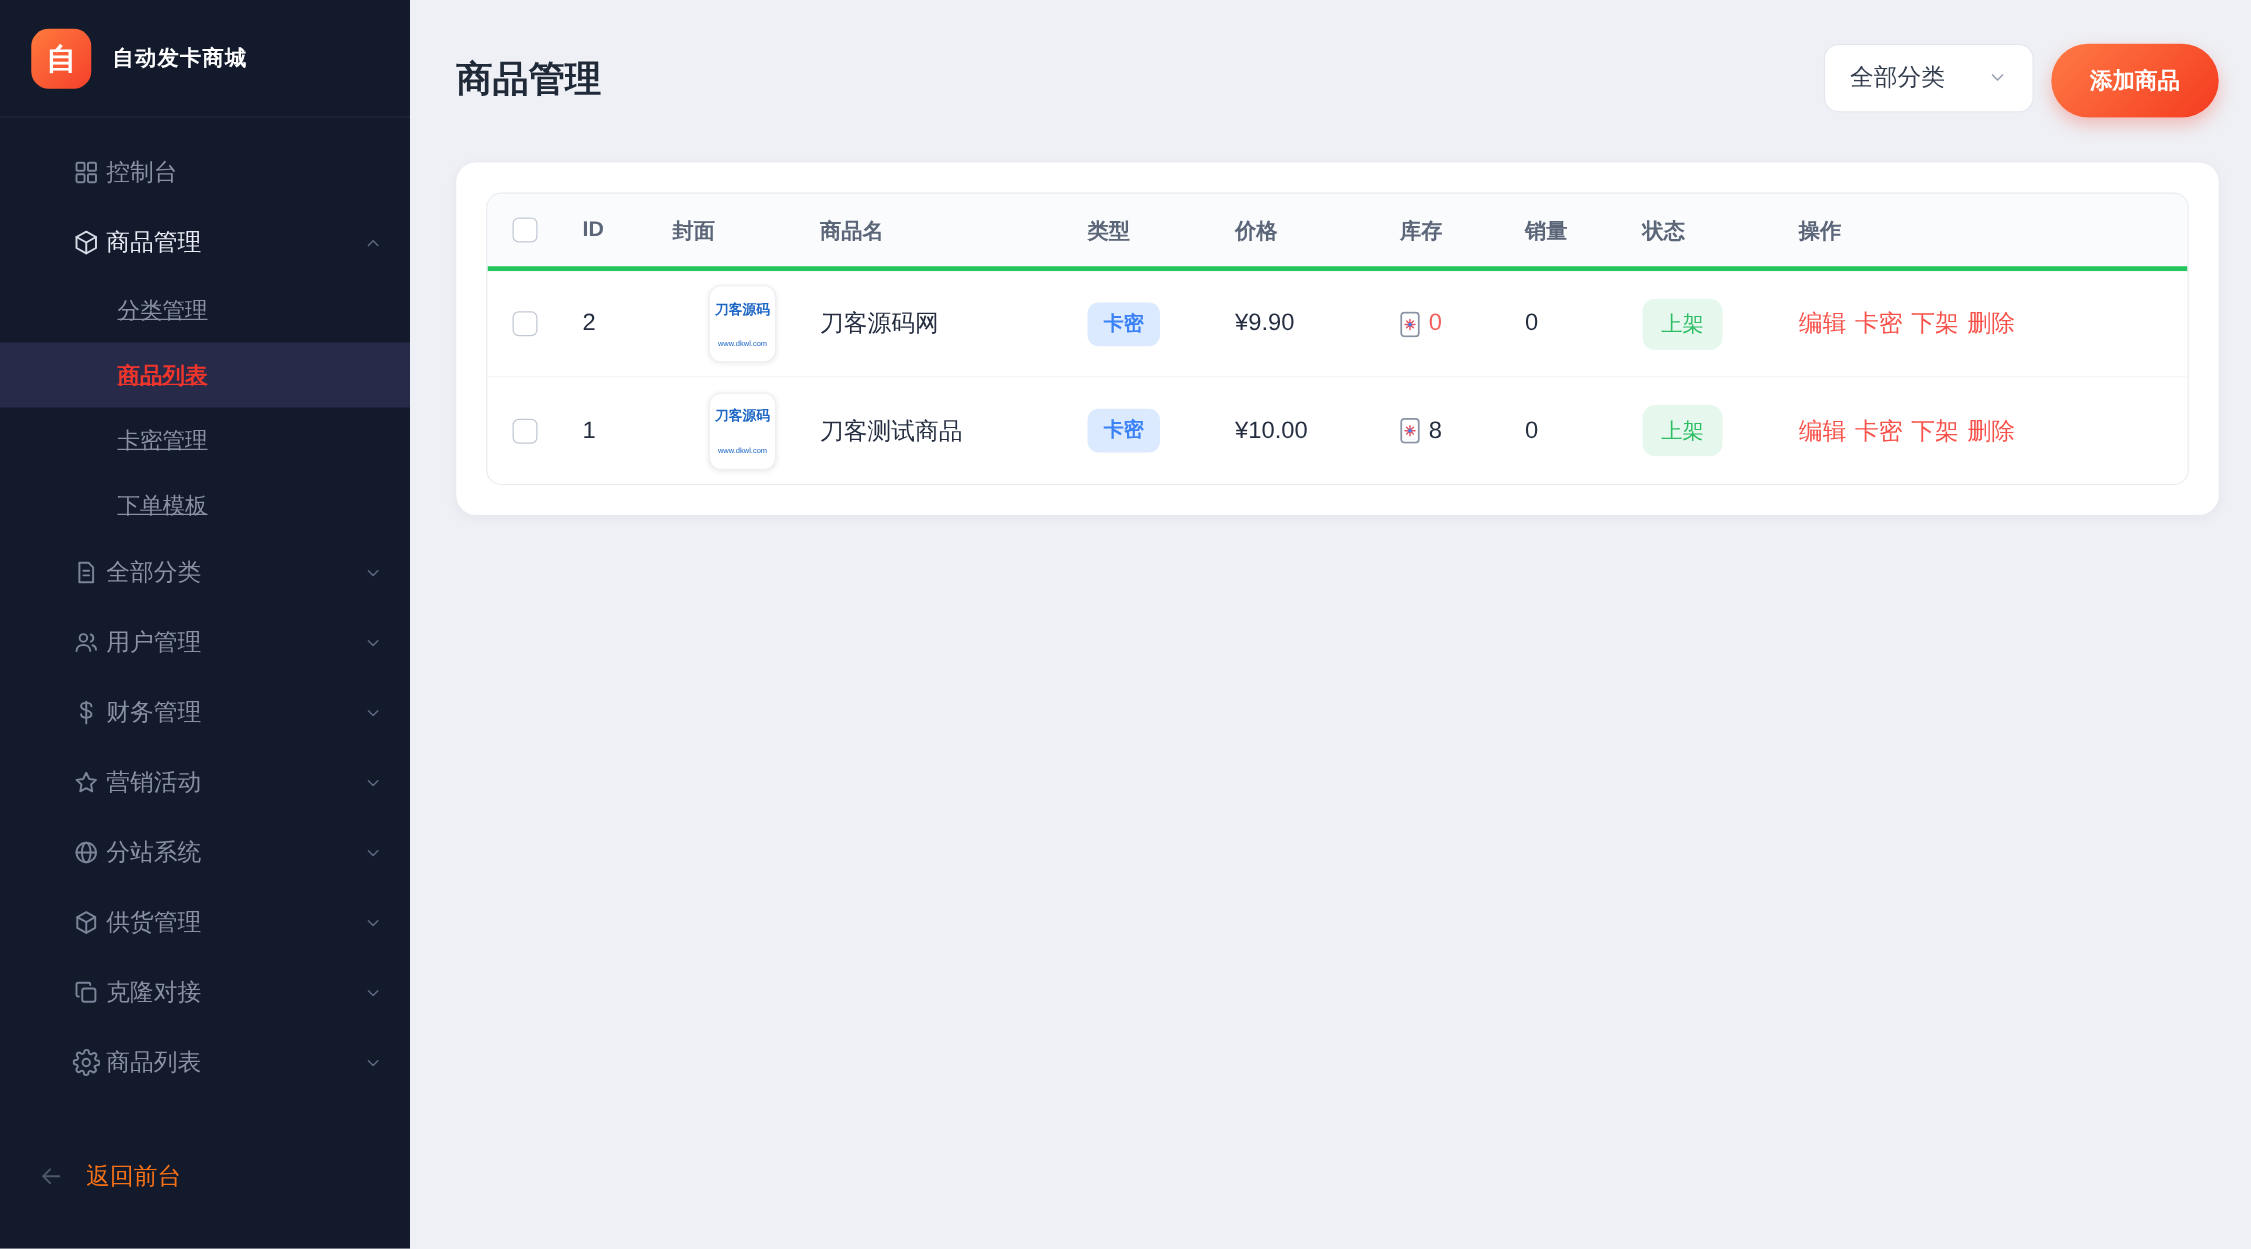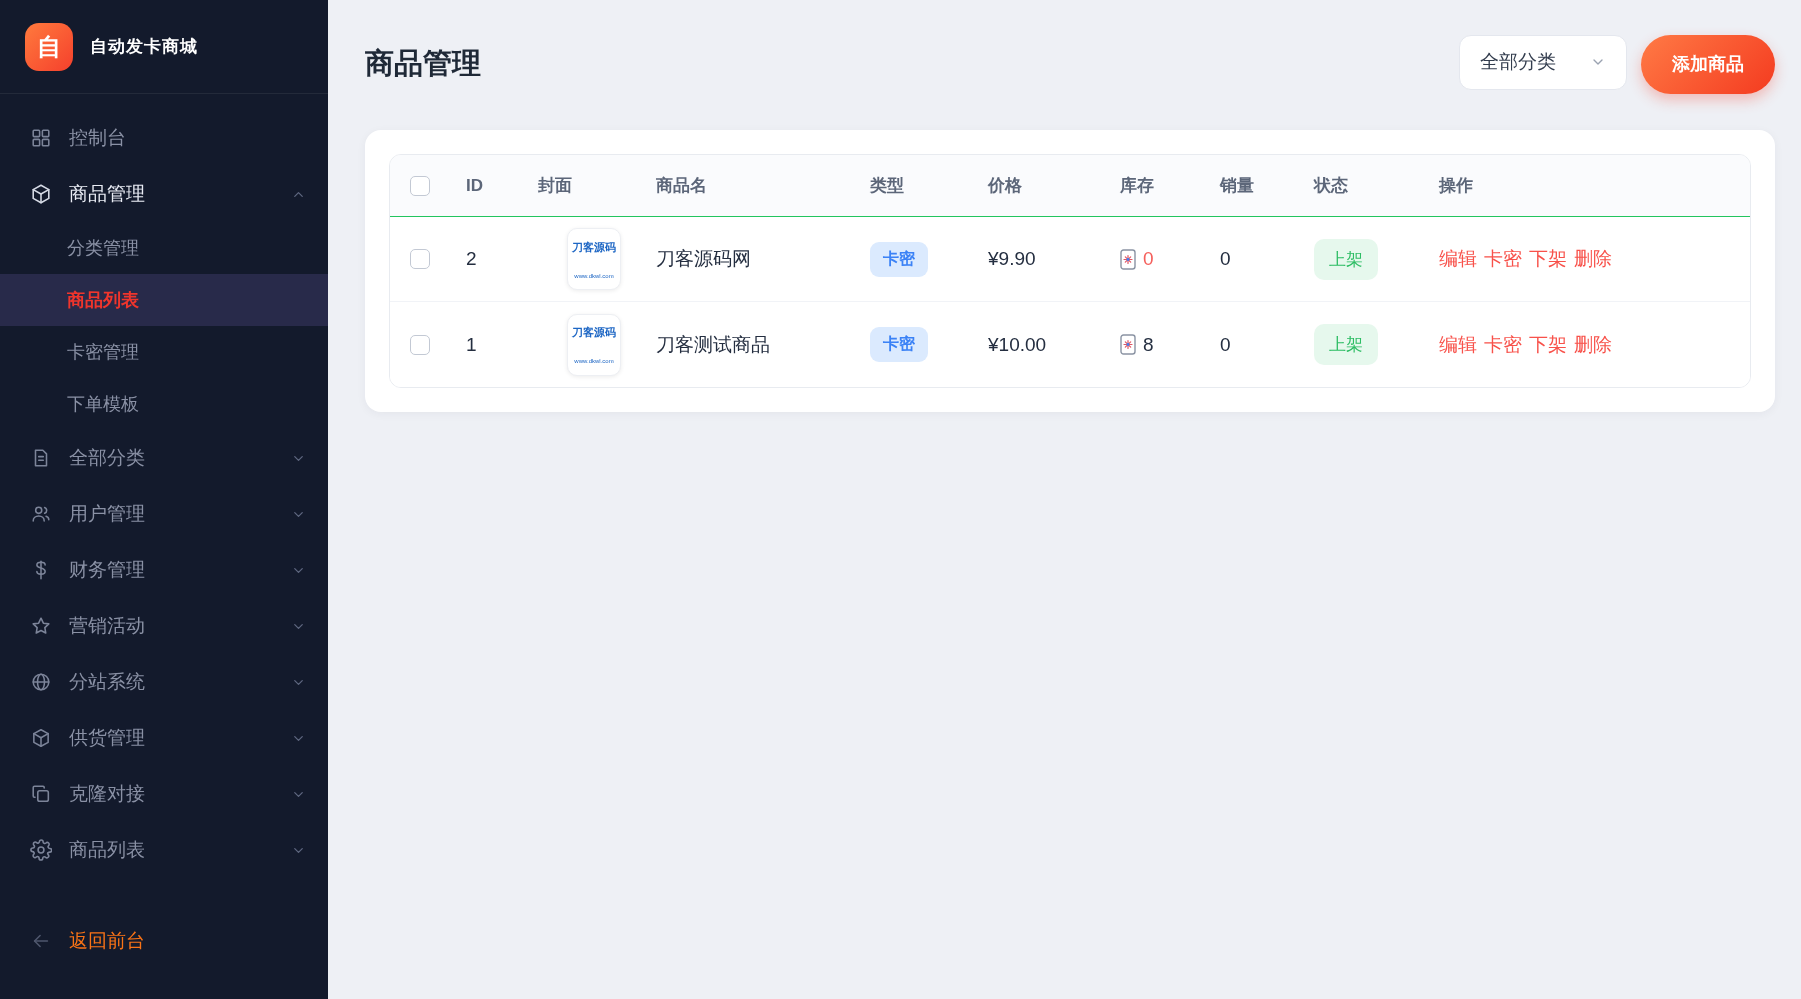--- a/index.html
+++ b/index.html
@@ -10,29 +10,29 @@
   
   .sidebar { width:328px; height:999px; background:#131a2c; display:flex; flex-direction:column; flex-shrink:0; }
   .brand { height:94px; display:flex; align-items:center; padding-left:25px; gap:17px;
     border-bottom:1px solid rgba(255,255,255,0.07); }
   .brand-badge { width:48px; height:48px; border-radius:14px; color:#fff; font-size:24px; font-weight:bold;
     display:flex; align-items:center; justify-content:center;
     background:linear-gradient(135deg,#ff7a3d,#f5402c); }
   .brand-title { color:#ffffff; font-size:17px; font-weight:bold; letter-spacing:1px; }
 
   nav { padding-top:16px; display:flex; flex-direction:column; flex:1; }
-  .nav-item { height:56px; display:flex; align-items:center; gap:17px; padding:0 22px 0 30px;
-    color:#8a91a5; font-size:19px; cursor:pointer; }
+  .nav-item { height:56px; display:flex; align-items:center; gap:5px; padding:0 22px 0 30px;
+    color:#8a91a5; font-size:19px; cursor:pointer;margin-left:28px; }
   .nav-item .ico { width:22px; height:22px; flex-shrink:0; color:#7c8499; display:flex; align-items:center; justify-content:center; }
   .nav-item .lbl { flex:1; }
   .nav-item .chev { width:15px; height:15px; color:#5f6780; }
   .nav-item.open { color:#e9ecf4; }
   .nav-item.open .ico { color:#d7dbe6; }
-  .sub-item { height:52px; display:flex; align-items:center; padding-left:67px;
-    color:#8a91a5; font-size:18px; cursor:pointer; }
+  .sub-item { height:52px; display:flex; align-items:center; padding-left:94px;
+    color:#8a91a5; font-size:18px; cursor:pointer;text-decoration:underline; }
   .sub-item.active { background:#282a4a; color:#f0352c; font-weight:bold; }
   .sidebar-footer { margin-top:auto; margin-bottom:30px; height:56px; display:flex; align-items:center;
     gap:17px; padding-left:30px; color:#f97316; font-size:19px; cursor:pointer; }
   .sidebar-footer .ico { width:22px; height:22px; color:#4f576d; }
   svg { display:block; }
 
   
   .main { flex:1; padding:34px 26px 0 37px; }
   .page-header { display:flex; align-items:center; justify-content:space-between; height:60px; }
   .page-title { font-size:29px; font-weight:bold; color:#1f2937; }
@@ -43,21 +43,21 @@
   .category-select .chev { width:16px; height:16px; color:#9aa2b1; }
   .add-btn { height:59px; padding:0 31px; border:none; border-radius:30px; cursor:pointer;
     background:linear-gradient(135deg,#ff7a45,#f43b20); color:#fff; font-size:18px; font-weight:bold;
     font-family:inherit; box-shadow:0 6px 14px rgba(245,64,44,0.3); }
 
   .card { margin-top:36px; background:#fff; border-radius:16px; padding:24px;
     box-shadow:0 2px 10px rgba(30,41,59,0.05); }
   .table { border:1px solid #e8ebf0; border-radius:12px; overflow:hidden; }
   .t-row { display:grid; grid-template-columns:56px 72px 118px 214px 118px 132px 100px 94px 125px 1fr;
     align-items:center; padding-left:20px; }
-  .t-head { height:62px; background:#fafbfd; border-bottom:1px solid #22c55e;
+  .t-head { height:62px; background:#fafbfd; border-bottom:4px solid #22c55e;
     font-size:17px; font-weight:bold; color:#5c6679; }
   .t-body-row { height:85px; border-bottom:1px solid #f1f3f7; font-size:19px; color:#242e40; background:#fff; }
   .t-body-row:last-child { border-bottom:none; }
 
   .checkbox { width:20px; height:20px; border:1.5px solid #c3c9d4; border-radius:5px; background:#fff; cursor:pointer; }
 
   .cover { width:54px; height:62px; background:#fff; border:1px solid #edeff3; border-radius:10px;
     box-shadow:0 1px 4px rgba(0,0,0,0.08); display:flex; flex-direction:column; align-items:center;
     justify-content:center; gap:18px; overflow:hidden;margin-left:29px; }
   .cover-title { color:#1d66c4; font-size:11px; font-weight:800; white-space:nowrap; }

